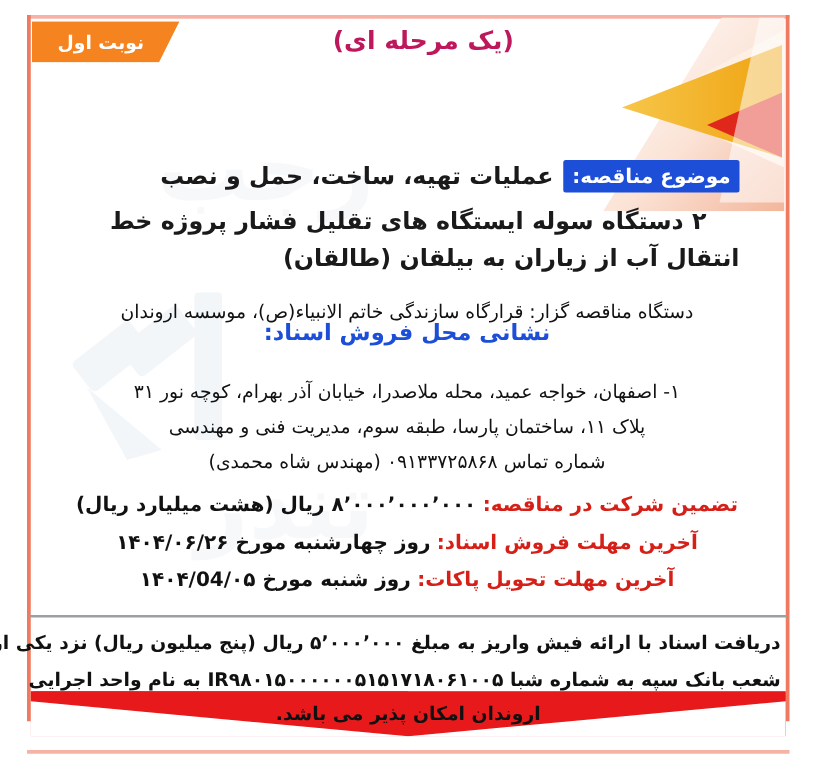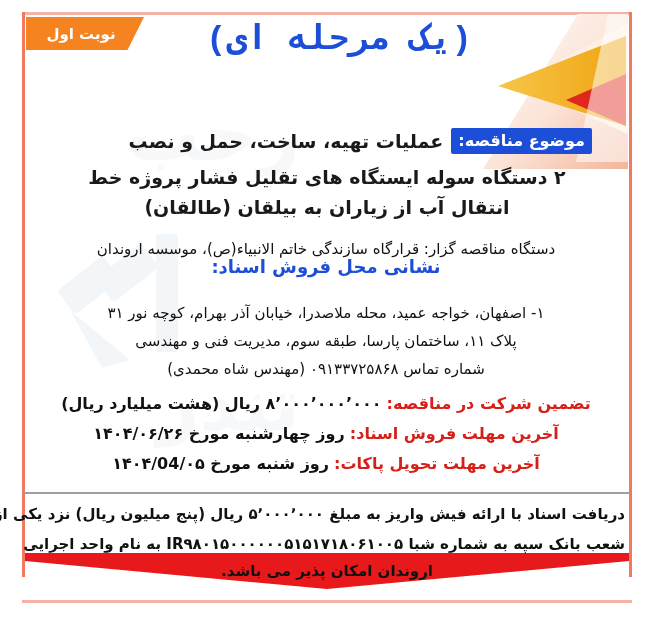--- a/index.html
+++ b/index.html
@@ -100,27 +100,26 @@
     text-align: center;
   }
   .title-main {
     color: #e0271c;
     font-size: 31px;
     font-weight: bold;
     line-height: 1.16;
     white-space: nowrap;
   }
   .title-sub {
-    color: #1d4ed8;
-    font-size: 34px;
+    color: #be185d;
+    font-size: 20px;
     font-weight: bold;
     line-height: 1.2;
     margin-top: 2px;
     white-space: nowrap;
-    font-family: Liberation Mono, monospace;
   }
 
   
   .subject-line1 {
     position: absolute;
     right: 62px;
     top: 128px;
     width: 530px;
     display: flex;
     flex-direction: row;
@@ -147,21 +146,21 @@
     position: absolute;
     width: 530px;
     right: 62px;
     text-align: center;
     color: #1a1a1a;
     font-size: 19px;
     font-weight: bold;
     white-space: nowrap;
   }
   .subject-line2 { top: 166px; }
-  .subject-line3 { top: 196px; }
+  .subject-line3 { top: 196px; text-align: right; }
 
   
   .body-line {
     position: absolute;
     width: 540px;
     right: 58px;
     text-align: center;
     color: #111111;
     font-size: 15px;
     white-space: nowrap;

